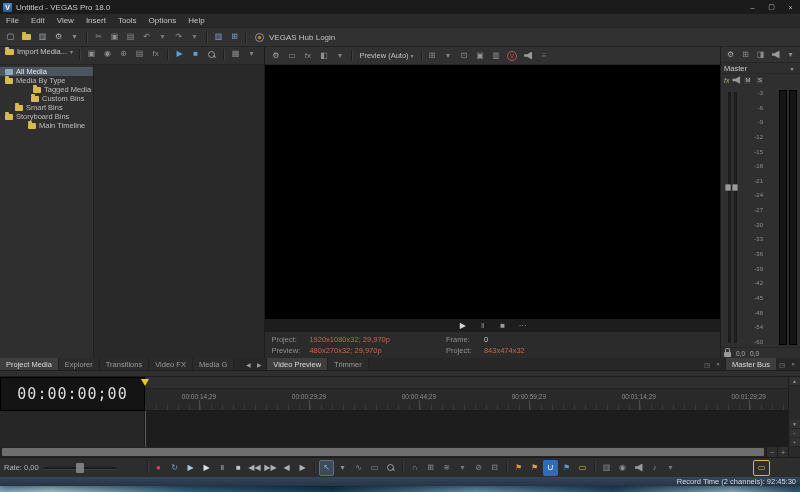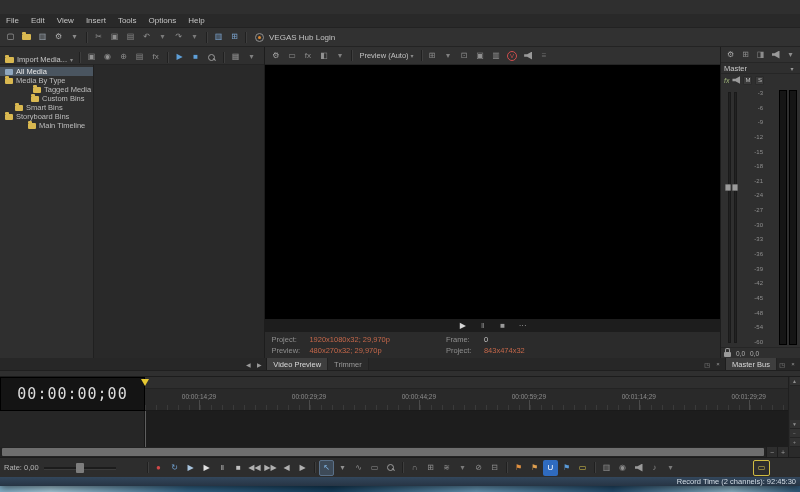--- a/index.html
+++ b/index.html
@@ -24,21 +24,21 @@
   .icn{font-size:8px;line-height:1;display:inline-flex;align-items:center;justify-content:center;color:inherit;font-style:normal}
   .tsep{width:1px;height:11px;background:#202020;box-shadow:1px 0 0 #3e3e3e;margin:0 3px;flex:none}
   .hub-login{display:flex;align-items:center;gap:5px;color:#c2c2c2;font-size:8px;padding:0 6px}
   .hub-icon{width:9px;height:9px;border:1px solid #8f8f8f;border-radius:50%;position:relative}
   .hub-icon::after{content:'';position:absolute;left:2px;top:2px;width:3px;height:3px;background:#e08a30;border-radius:50%}
   .caret{font-size:6px;color:#8a8a8a}
 
   
   .main{position:absolute;top:47px;left:0;right:0;height:311px;display:flex}
   .pm-panel{width:268px;border-right:1px solid #1d1d1d;display:flex;flex-direction:column;background:#2f2f2f}
-  .pm-toolbar{height:18px;border-bottom:1px solid #242424;display:flex;align-items:flex-end;padding:0 2px}
+  .pm-toolbar{height:18px;border-bottom:1px solid #242424;display:flex;align-items:flex-start;padding:0 2px}
   .import-btn{display:flex;align-items:center;gap:3px;font-size:7.5px;color:#c6c6c6;padding:0 3px}
   .pm-body{flex:1;display:flex;min-height:0}
   .pm-tree{width:94px;border-right:1px solid #202020;padding-top:2px;overflow:hidden}
   .trow{height:9px;display:flex;align-items:center;font-size:7.5px;color:#bdbdbd;white-space:nowrap}
   .trow.sel{background:#4a5560;color:#e9e9e9}
   .ticon-folder{width:8px;height:6px;background:#d9b850;border-radius:1px;position:relative;display:inline-block;margin-right:3px;flex:none}
   .ticon-folder::before{content:'';position:absolute;left:0;top:-2px;width:4px;height:2px;background:#d9b850;border-radius:1px 1px 0 0}
   .ticon-media{width:8px;height:6px;background:#8fa7bf;border-radius:1px;display:inline-block;margin-right:3px;flex:none}
   .pm-list{flex:1;background:#292929}
 
@@ -120,20 +120,29 @@
   .tb .ibtn{height:16px}
   .statusbar{position:absolute;top:477px;left:0;right:0;height:9px;background:linear-gradient(#33475c,#263444);color:#d4dde6;font-size:7.5px;line-height:9px;display:flex;align-items:center;justify-content:flex-end;padding-right:4px}
 </style>
 </head>
 <body>
 
 <div class="desktop"></div>
 
 <div class="window">
 
+  <div class="titlebar">
+    <span class="app-icon">V</span>
+    <span class="title-text">Untitled - VEGAS Pro 18.0</span>
+    <div class="win-btns">
+      <span class="win-btn">–</span>
+      <span class="win-btn">▢</span>
+      <span class="win-btn">×</span>
+    </div>
+  </div>
 
   <div class="menubar">
       <div class="menu-item">File</div>
       <div class="menu-item">Edit</div>
       <div class="menu-item">View</div>
       <div class="menu-item">Insert</div>
       <div class="menu-item">Tools</div>
       <div class="menu-item">Options</div>
       <div class="menu-item">Help</div>
     </div>
@@ -415,20 +424,27 @@
         <span class="icn draw-lock"></span>
         <span class="dbval">0,0</span>
         <span class="dbval">0,0</span>
       </div>
     </div>
 
   </div>
 
   <div class="tabstrip">
     <div class="tabgroup tg-left">
+      <div class="tabs">
+          <div class="tab active">Project Media</div>
+          <div class="tab">Explorer</div>
+          <div class="tab">Transitions</div>
+          <div class="tab">Video FX</div>
+          <div class="tab">Media G</div>
+        </div>
       <div class="tgctrl">
         <span class="tgbtn">◀</span>
         <span class="tgbtn">▶</span>
       </div>
     </div>
     <div class="tabgroup tg-center">
       <div class="tabs">
           <div class="tab active">Video Preview</div>
           <div class="tab">Trimmer</div>
         </div>

